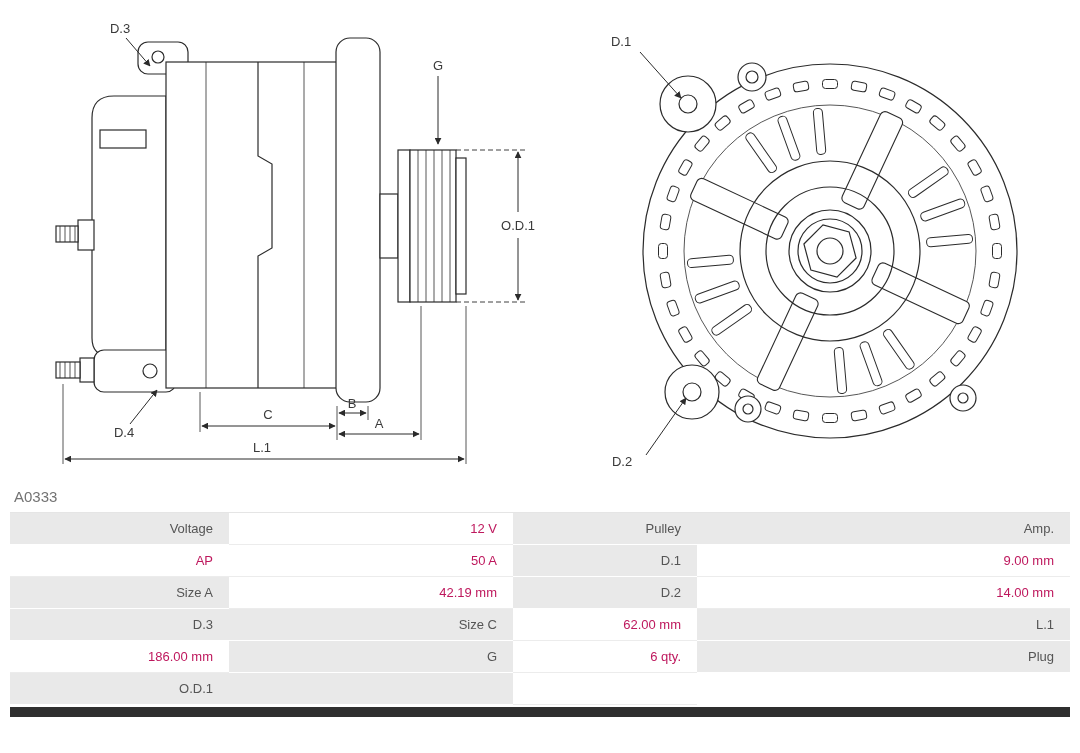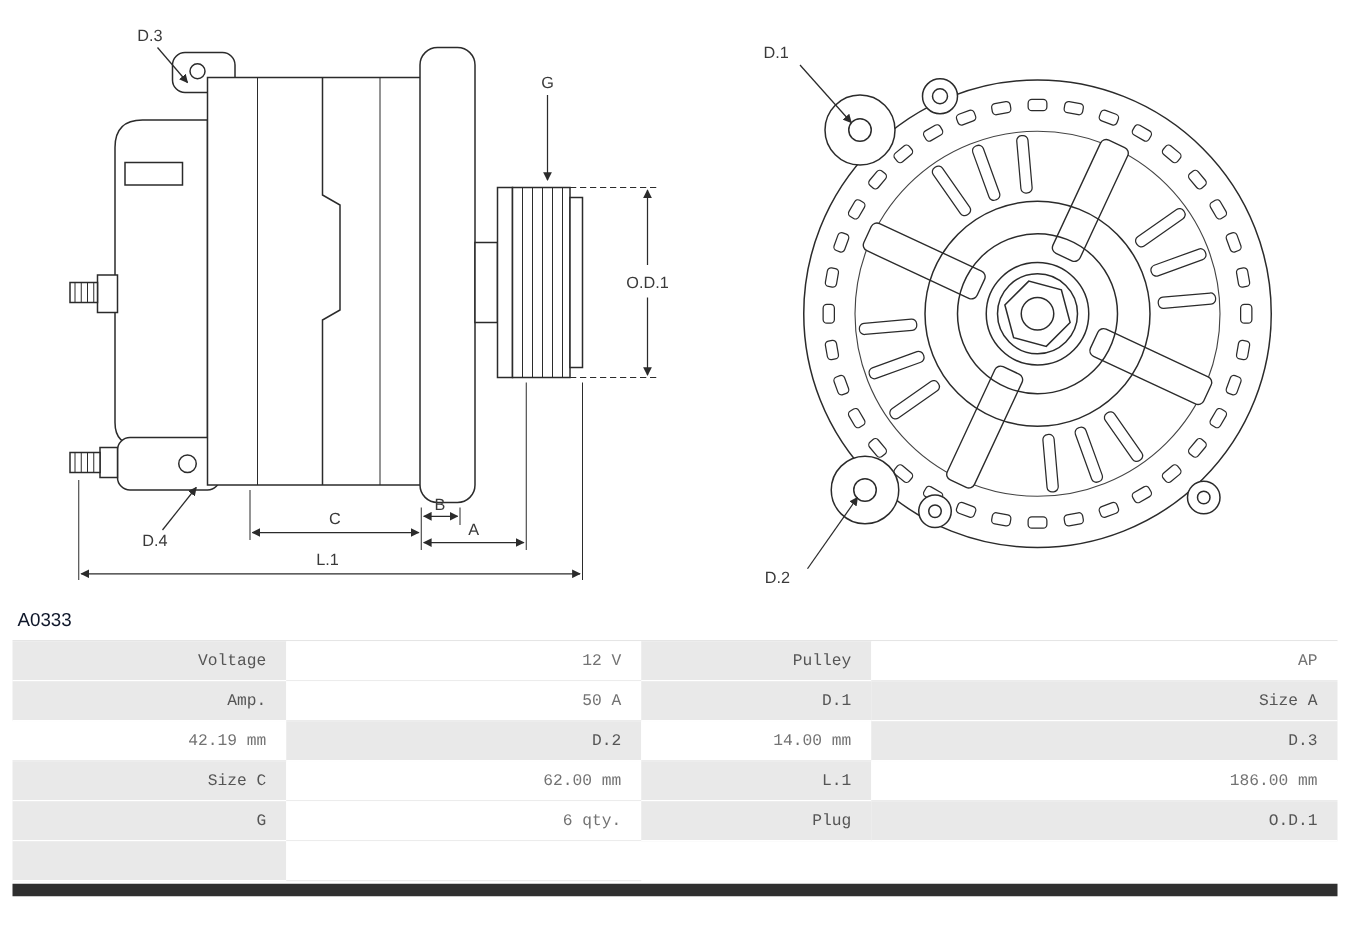--- a/index.html
+++ b/index.html
@@ -16,33 +16,33 @@
   .thin{stroke:#2b2b2b;stroke-width:0.8;fill:none;}
   .lt{stroke:#444;stroke-width:0.9;fill:none;}
   .dim{stroke:#2b2b2b;stroke-width:1;fill:none;}
   .ext{stroke:#2b2b2b;stroke-width:0.8;fill:none;}
   .dash{stroke:#2b2b2b;stroke-width:0.9;fill:none;stroke-dasharray:5 3;}
   .vent{fill:#fff;stroke:#2b2b2b;stroke-width:1;}
   .spoke{fill:#fff;stroke:#2b2b2b;stroke-width:1.1;}
   text.dimlbl{font-family:"Liberation Sans",sans-serif;font-size:13px;fill:#3a3a3a;text-anchor:middle;}
   
   .product-code{
-    margin:4px 0 6px 14px;font-size:15px;line-height:18px;color:#0f172a;
+    margin:4px 0 6px 14px;font-size:15px;line-height:18px;color:#737373;
   }
   
   .spec-table{
     margin:0 10px;display:grid;grid-template-columns:219px 284px 184px 1fr;
     border-top:1px solid #e5e5e5;font-size:13px;
   }
   .cell{
     height:32px;display:flex;align-items:center;justify-content:flex-end;
-    padding:0 16px;box-sizing:border-box;white-space:nowrap;font-family:Liberation Mono, monospace;
+    padding:0 16px;box-sizing:border-box;white-space:nowrap;
   }
   .cell.label{background:#e9e9e9;border-bottom:1px solid #ffffff;color:#555;}
-  .cell.value{background:#ffffff;border-bottom:1px solid #ececec;color:#737373;}
+  .cell.value{background:#ffffff;border-bottom:1px solid #ececec;color:#be185d;}
   .bottom-bar{margin:2px 10px 0;height:10px;background:#2f2f2f;}
 </style>
 </head>
 <body>
 
 <div class="drawing-area">
 <svg width="1080" height="484" viewBox="0 0 1080 484">
   <defs>
     <marker id="arr" viewBox="0 0 10 10" refX="9" refY="5" markerWidth="7" markerHeight="7" orient="auto-start-reverse">
       <path d="M0,0L10,5L0,10z" fill="#2b2b2b"></path>
@@ -199,25 +199,26 @@
   </g>
 </svg>
 </div>
 
 <div class="product-code">A0333</div>
 
 <div class="spec-table">
   <div class="cell label">Voltage</div>
   <div class="cell value">12 V</div>
   <div class="cell label">Pulley</div>
+  <div class="cell label">Amp.</div>
+
   <div class="cell value">AP</div>
-
-  <div class="cell label">Amp.</div>
   <div class="cell value">50 A</div>
   <div class="cell label">D.1</div>
+  <div class="cell value">9.00 mm</div>
 
   <div class="cell label">Size A</div>
   <div class="cell value">42.19 mm</div>
   <div class="cell label">D.2</div>
 
   <div class="cell value">14.00 mm</div>
   <div class="cell label">D.3</div>
 
   <div class="cell label">Size C</div>
   <div class="cell value">62.00 mm</div>

